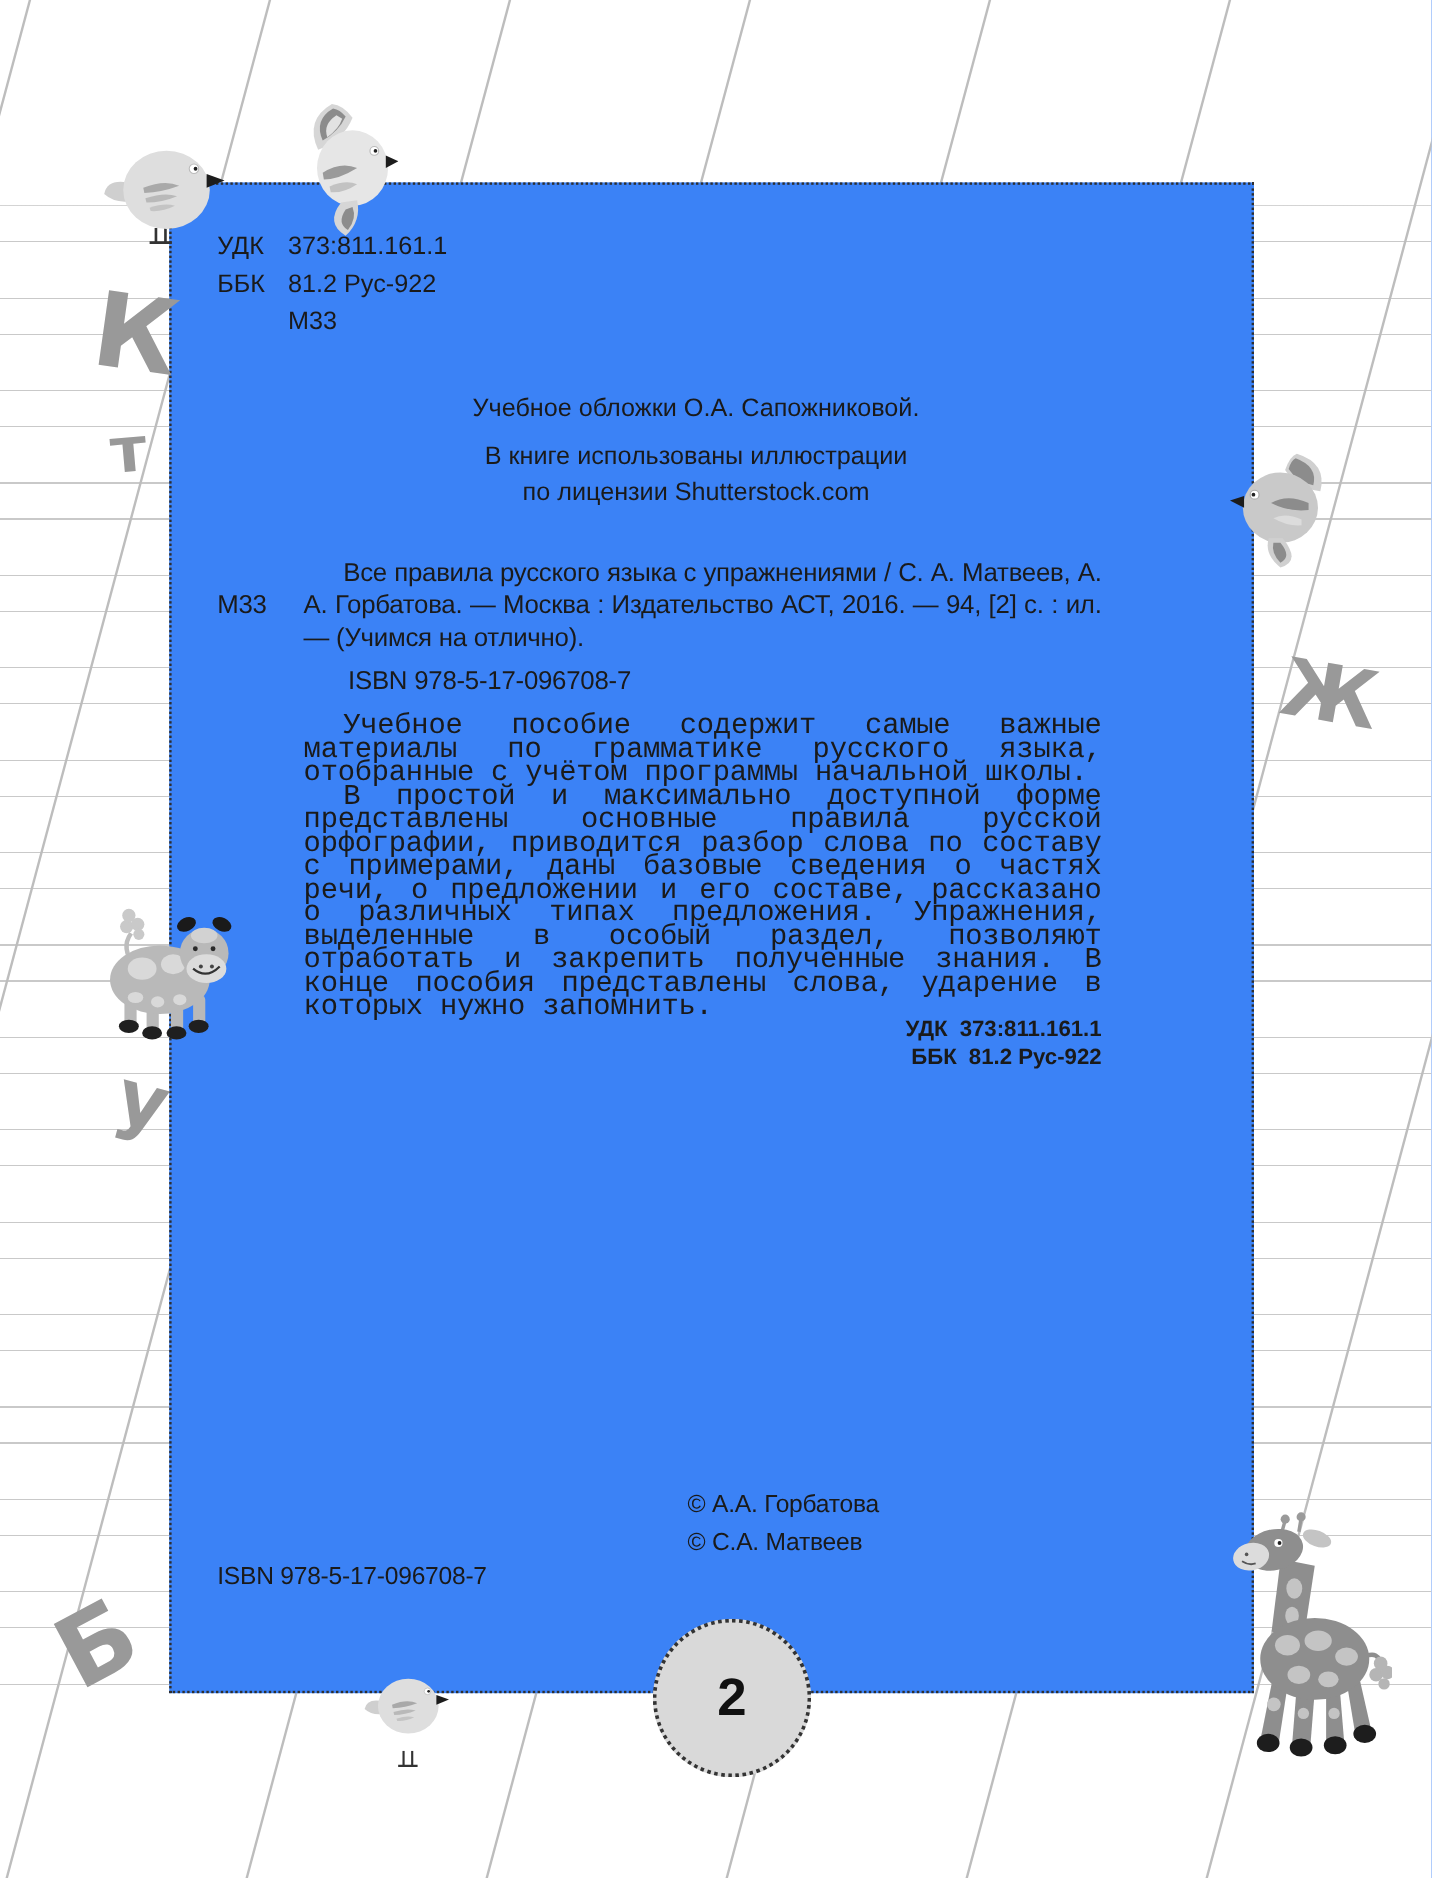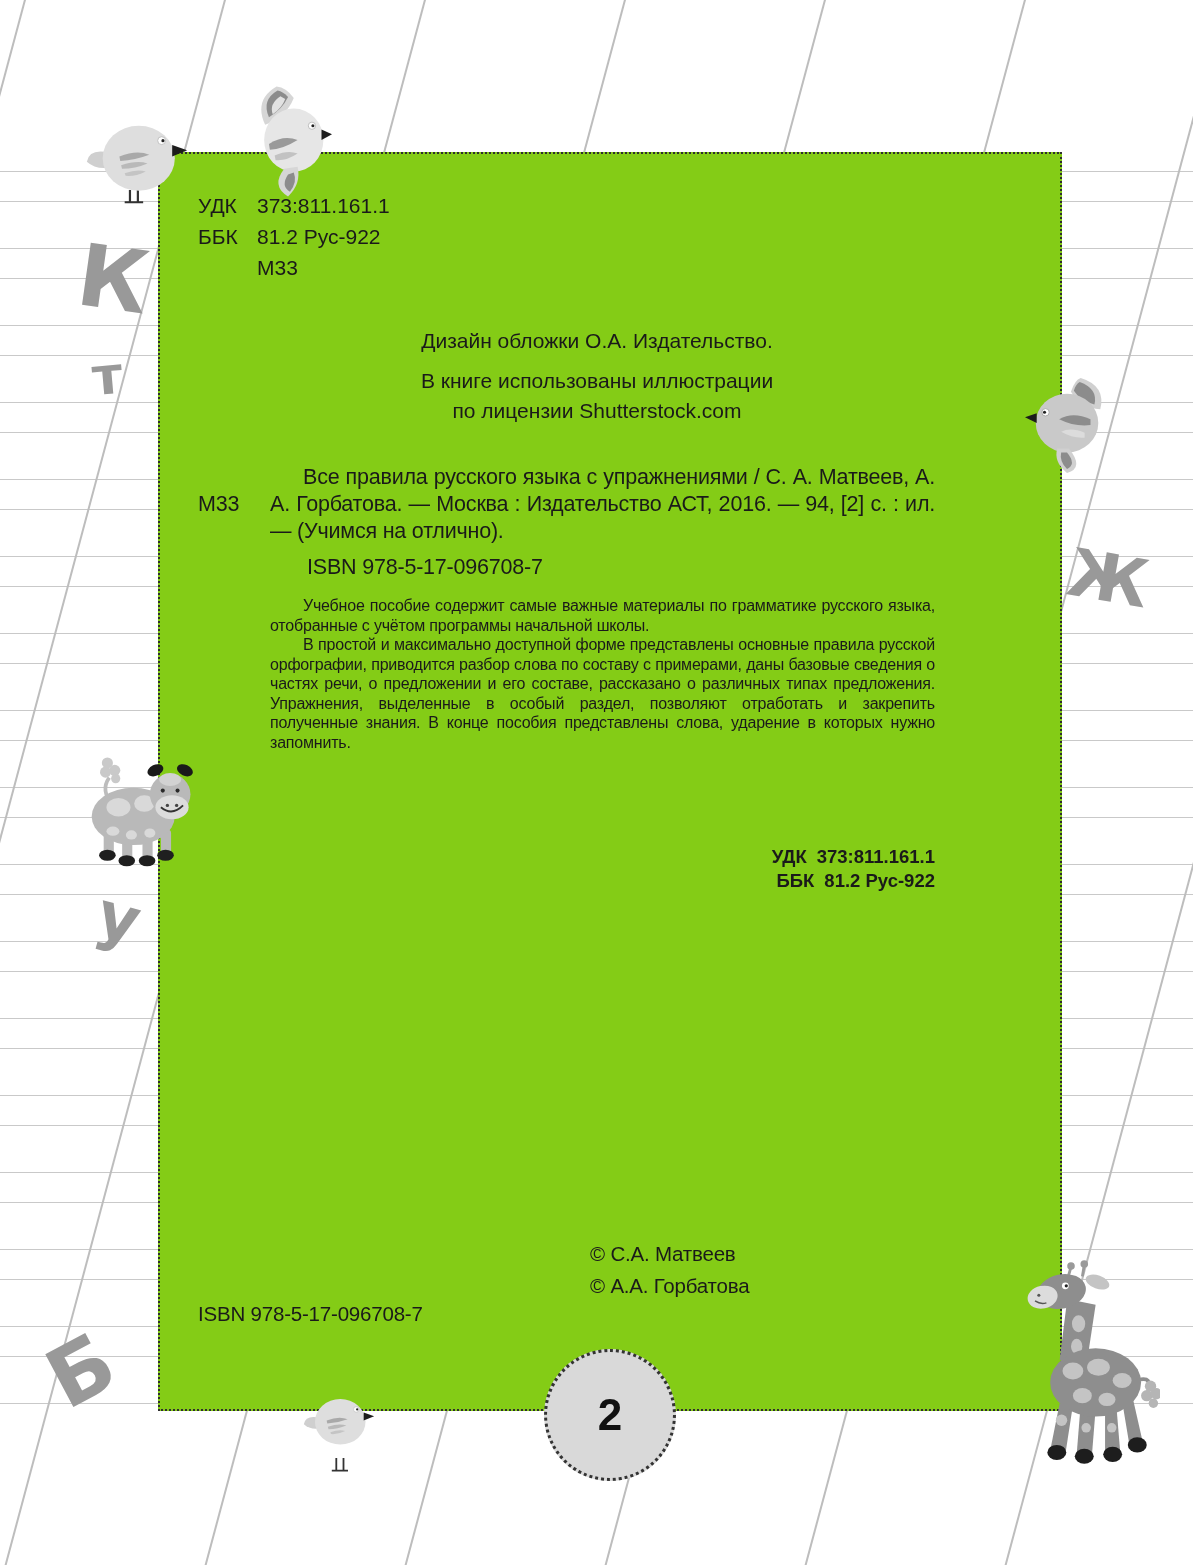--- a/index.html
+++ b/index.html
@@ -14,35 +14,35 @@
     background:repeating-linear-gradient(to bottom,
       #c9c9c9 0,#c9c9c9 1px,transparent 1px,transparent 30px,
       #c9c9c9 30px,#c9c9c9 31px,transparent 31px,transparent 77px);
   }
   .slant{
     position:absolute;top:-60px;width:2px;height:1780px;background:#bdbdbd;
     transform-origin:top left;transform:rotate(15deg);z-index:0;
   }
   
   .page{
-    position:absolute;left:158px;top:152px;width:904px;height:1259px;
-    background:#84cc16;border:2px dotted #2e2e2e;box-sizing:border-box;z-index:1;
+    position:absolute;left:141px;top:152px;width:904px;height:1259px;
+    background:#3b82f6;border:2px dotted #2e2e2e;box-sizing:border-box;z-index:1;
   }
   .page *{box-sizing:border-box;}
   .codes-top{position:absolute;left:38px;top:36px;font-size:21px;line-height:31px;}
   .codes-top .row{display:flex;}
   .codes-top .lbl{width:59px;}
   .credits{position:absolute;left:0;top:172px;width:874px;text-align:center;font-size:21px;line-height:30px;}
   .credits .design{margin-bottom:10px;}
   .biblio{position:absolute;left:110px;top:310px;width:665px;font-size:21.5px;line-height:27px;letter-spacing:-0.2px;}
   .biblio .author{font-weight:bold;}
   .biblio .entry{text-align:justify;text-indent:33px;}
   .biblio .m33{position:absolute;left:-72px;top:27px;}
   .biblio .isbn{margin-left:37px;margin-top:9px;}
-  .annotation{position:absolute;left:110px;top:442px;width:665px;font-size:16px;line-height:19.5px;letter-spacing:-0.2px;}
+  .annotation{position:absolute;left:110px;top:442px;width:665px;font-size:24px;line-height:19.5px;letter-spacing:-0.2px;font-family:Liberation Mono, monospace;}
   .annotation p{margin:0;text-align:justify;text-indent:33px;}
   .codes-bottom{position:absolute;left:110px;top:664px;width:665px;text-align:right;font-weight:bold;font-size:18.5px;line-height:24px;margin-top:27px;}
   .codes-bottom .lbl{margin-right:10px;}
   .copyright{position:absolute;left:430px;top:1084px;font-size:20.5px;line-height:32px;letter-spacing:-0.2px;}
   .isbn-bottom{position:absolute;left:38px;top:1148px;font-size:20.5px;letter-spacing:-0.2px;}
   
   .page-circle{
     position:absolute;left:544px;top:1349px;width:126px;height:126px;border-radius:50%;
     background:#d9d9d9;border:3px dotted #333;display:flex;align-items:center;justify-content:center;
     z-index:4;font-size:44px;font-weight:bold;color:#111;
@@ -83,21 +83,21 @@
       <span class="lbl">ББК</span>
       <span>81.2 Рус-922</span>
     </div>
     <div class="row">
       <span class="lbl"></span>
       <span>М33</span>
     </div>
   </div>
 
   <div class="credits">
-    <div class="design">Дизайн обложки О.А. Издательство.</div>
+    <div class="design">Учебное обложки О.А. Сапожниковой.</div>
     <div>В книге использованы иллюстрации</div>
     <div>по лицензии Shutterstock.com</div>
   </div>
 
   <div class="biblio">
     <div class="m33">М33</div>
     <div class="entry">Все правила русского языка с упражнениями / С. А. Матвеев, А. А. Горбатова. — Москва : Издательство АСТ, 2016. — 94, [2] с. : ил. — (Учимся на отлично).</div>
     <div class="isbn">ISBN 978-5-17-096708-7</div>
   </div>
 
@@ -109,22 +109,22 @@
   <div class="codes-bottom">
     <div>
       <span class="lbl">УДК</span><span>373:811.161.1</span>
     </div>
     <div>
       <span class="lbl">ББК</span><span>81.2 Рус-922</span>
     </div>
   </div>
 
   <div class="copyright">
+    <div>© А.А. Горбатова</div>
     <div>© С.А. Матвеев</div>
-    <div>© А.А. Горбатова</div>
   </div>
 
   <div class="isbn-bottom">ISBN 978-5-17-096708-7</div>
 </div>
 
 <div class="page-circle">
   <span>2</span>
 </div>
 
 <div class="mletter l-k">К</div>

